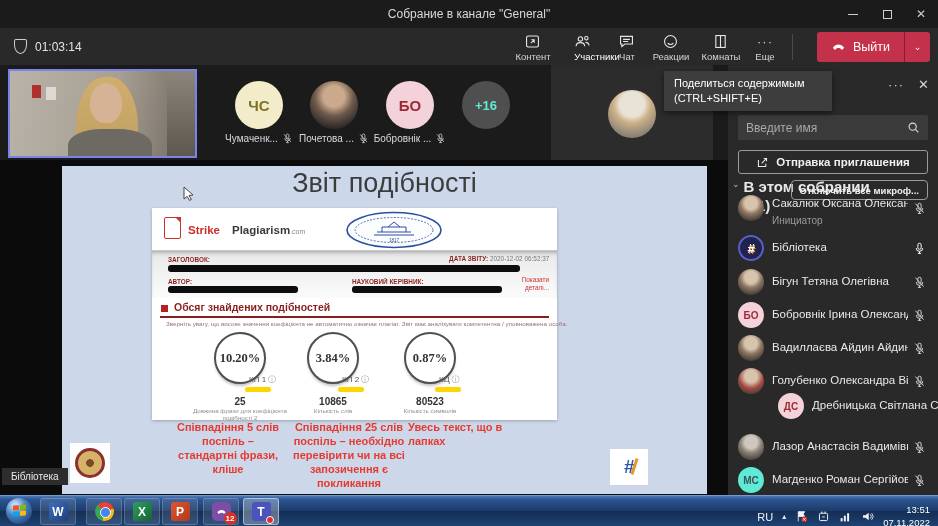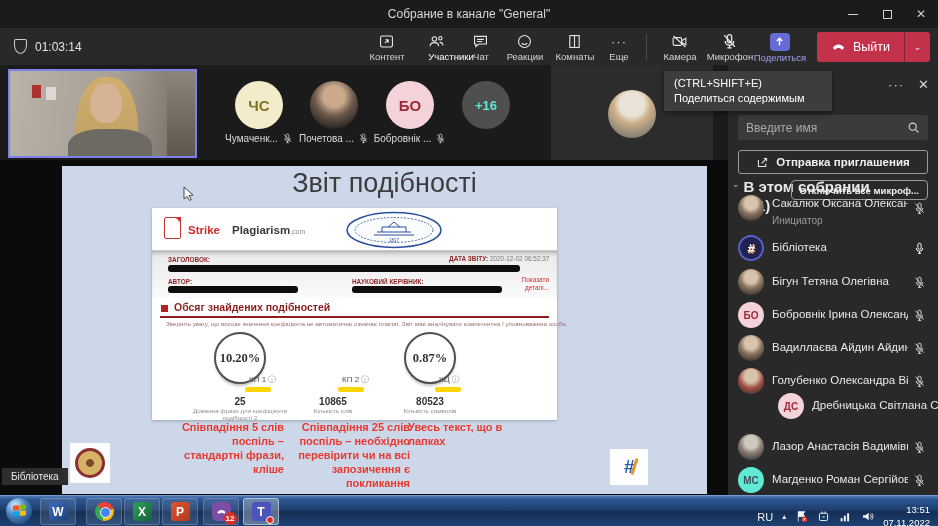--- a/index.html
+++ b/index.html
@@ -122,21 +122,21 @@
   .mcol.c1{left:33px;} .mcol.c2{left:126px;} .mcol.c3{left:223px;}
   .m-circle{width:52px;height:52px;margin:0 auto;border:2.2px solid #4f4f4f;border-radius:50%;background:#fff;
             display:flex;align-items:center;justify-content:center;font-weight:bold;font-size:12.5px;color:#333;
             box-shadow:0 3px 3px -1px rgba(0,0,0,.25);font-family:Liberation Serif, serif;}
   .m-label{position:absolute;left:64px;top:42px;font-size:8px;color:#555;display:flex;gap:2px;align-items:center;white-space:nowrap;}
   .m-info{font-size:8px;color:#999;}
   .m-bar{position:absolute;left:60px;top:55px;width:26px;height:5px;background:#ffd500;border-radius:2px;}
   .m-num{position:absolute;left:0;top:64px;width:100%;text-align:center;font-size:10px;font-weight:bold;color:#333;}
   .m-cap{position:absolute;left:-12px;top:76px;width:134px;text-align:center;font-size:8px;color:#909090;
          line-height:1.15;transform:scale(.78);transform-origin:50% 0;}
-  .annot{position:absolute;top:254px;color:#e8392f;font-weight:bold;font-size:11px;line-height:1.28;text-align:right;}
+  .annot{position:absolute;top:254px;color:#e8392f;font-weight:bold;font-size:11px;line-height:1.28;text-align:center;}
   .a1{left:110px;width:112px;} .a2{left:226px;width:122px;} .a3{left:346px;width:100px;text-align:left;}
   .uni-seal{position:absolute;left:8px;top:277px;width:40px;height:40px;background:#fdfdfd;
             display:flex;align-items:center;justify-content:center;}
   .uni-seal .ring{width:30px;height:30px;border-radius:50%;border:3px solid #8a3030;
                   background:radial-gradient(circle,#7a4a28 0 22%,#d6b269 23% 100%);}
   .hash-logo{position:absolute;left:548px;top:283px;width:38px;height:36px;background:#fff;
              display:flex;align-items:center;justify-content:center;}
   .hash-glyph{position:relative;font-size:19px;font-weight:bold;font-style:italic;color:#2b5aa6;}
   .hash-slash{position:absolute;left:9px;top:2px;width:3px;height:17px;background:#e8972f;transform:rotate(18deg);}
   .presenter{position:absolute;left:2px;top:308px;padding:3px 9px;background:#2d2d2d;color:#e8e8e8;font-size:10px;z-index:6;}
@@ -285,42 +285,20 @@
             <use href="#i-door"></use>
           </svg>
         <span class="tb-label">Комнаты</span>
       </div>
       <div class="tb-item narrow">
         <span style="font-size:13px;letter-spacing:1px;line-height:17px;">···</span>
         <span class="tb-label">Еще</span>
       </div>
     </div>
     <div class="tb-sep"></div>
-    <div class="tb-group" style="margin-left:0;">
-      <div class="tb-item">
-        <svg>
-            <use href="#i-camoff"></use>
-          </svg>
-        <span class="tb-label">Камера</span>
-      </div>
-      <div class="tb-item">
-        <svg viewBox="0 0 16 16">
-            <use href="#i-mic-off"></use>
-          </svg>
-        <span class="tb-label">Микрофон</span>
-      </div>
-      <div class="tb-item tb-share">
-        <span class="share-ic">
-            <svg viewBox="0 0 12 12">
-              <use href="#i-arrowup"></use>
-            </svg>
-          </span>
-        <span class="tb-label">Поделиться</span>
-      </div>
-    </div>
     <div class="leave-btn">
       <div class="leave-main">
         <svg viewBox="0 0 16 16">
             <use href="#i-phone"></use>
           </svg>
         <span>Выйти</span>
       </div>
       <div class="leave-caret">⌄</div>
     </div>
   </div>
@@ -366,22 +344,22 @@
     <div class="strip-av" style="left:462px;background:#4f4f4f;color:#5eead4;font-size:13px;">
       <span>+16</span>
     </div>
 
     <div class="tile2">
       <div class="tile2-av"></div>
     </div>
   </div>
 
   <div class="tooltip">
+    <div>Поделиться содержимым</div>
     <div>(CTRL+SHIFT+E)</div>
-    <div>Поделиться содержимым</div>
   </div>
 
   <div class="sidebar">
     <div class="sb-head">
       <span class="hbtn">···</span>
       <span class="hbtn">✕</span>
     </div>
     <div class="sb-search">
       <span>Введите имя</span>
       <svg viewBox="0 0 16 16">
@@ -524,20 +502,21 @@
           <div class="m-circle">10.20%</div>
           <div class="m-label">
             <span>КП 1</span>
             <span class="m-info">ⓘ</span>
           </div>
           <div class="m-bar"></div>
           <div class="m-num">25</div>
           <div class="m-cap">Довжина фрази для коефіцієнта подібності 2</div>
         </div>
         <div class="mcol c2">
+          <div class="m-circle">3.84%</div>
           <div class="m-label">
             <span>КП 2</span>
             <span class="m-info">ⓘ</span>
           </div>
           <div class="m-bar"></div>
           <div class="m-num">10865</div>
           <div class="m-cap">Кількість слів</div>
         </div>
         <div class="mcol c3">
           <div class="m-circle">0.87%</div>

